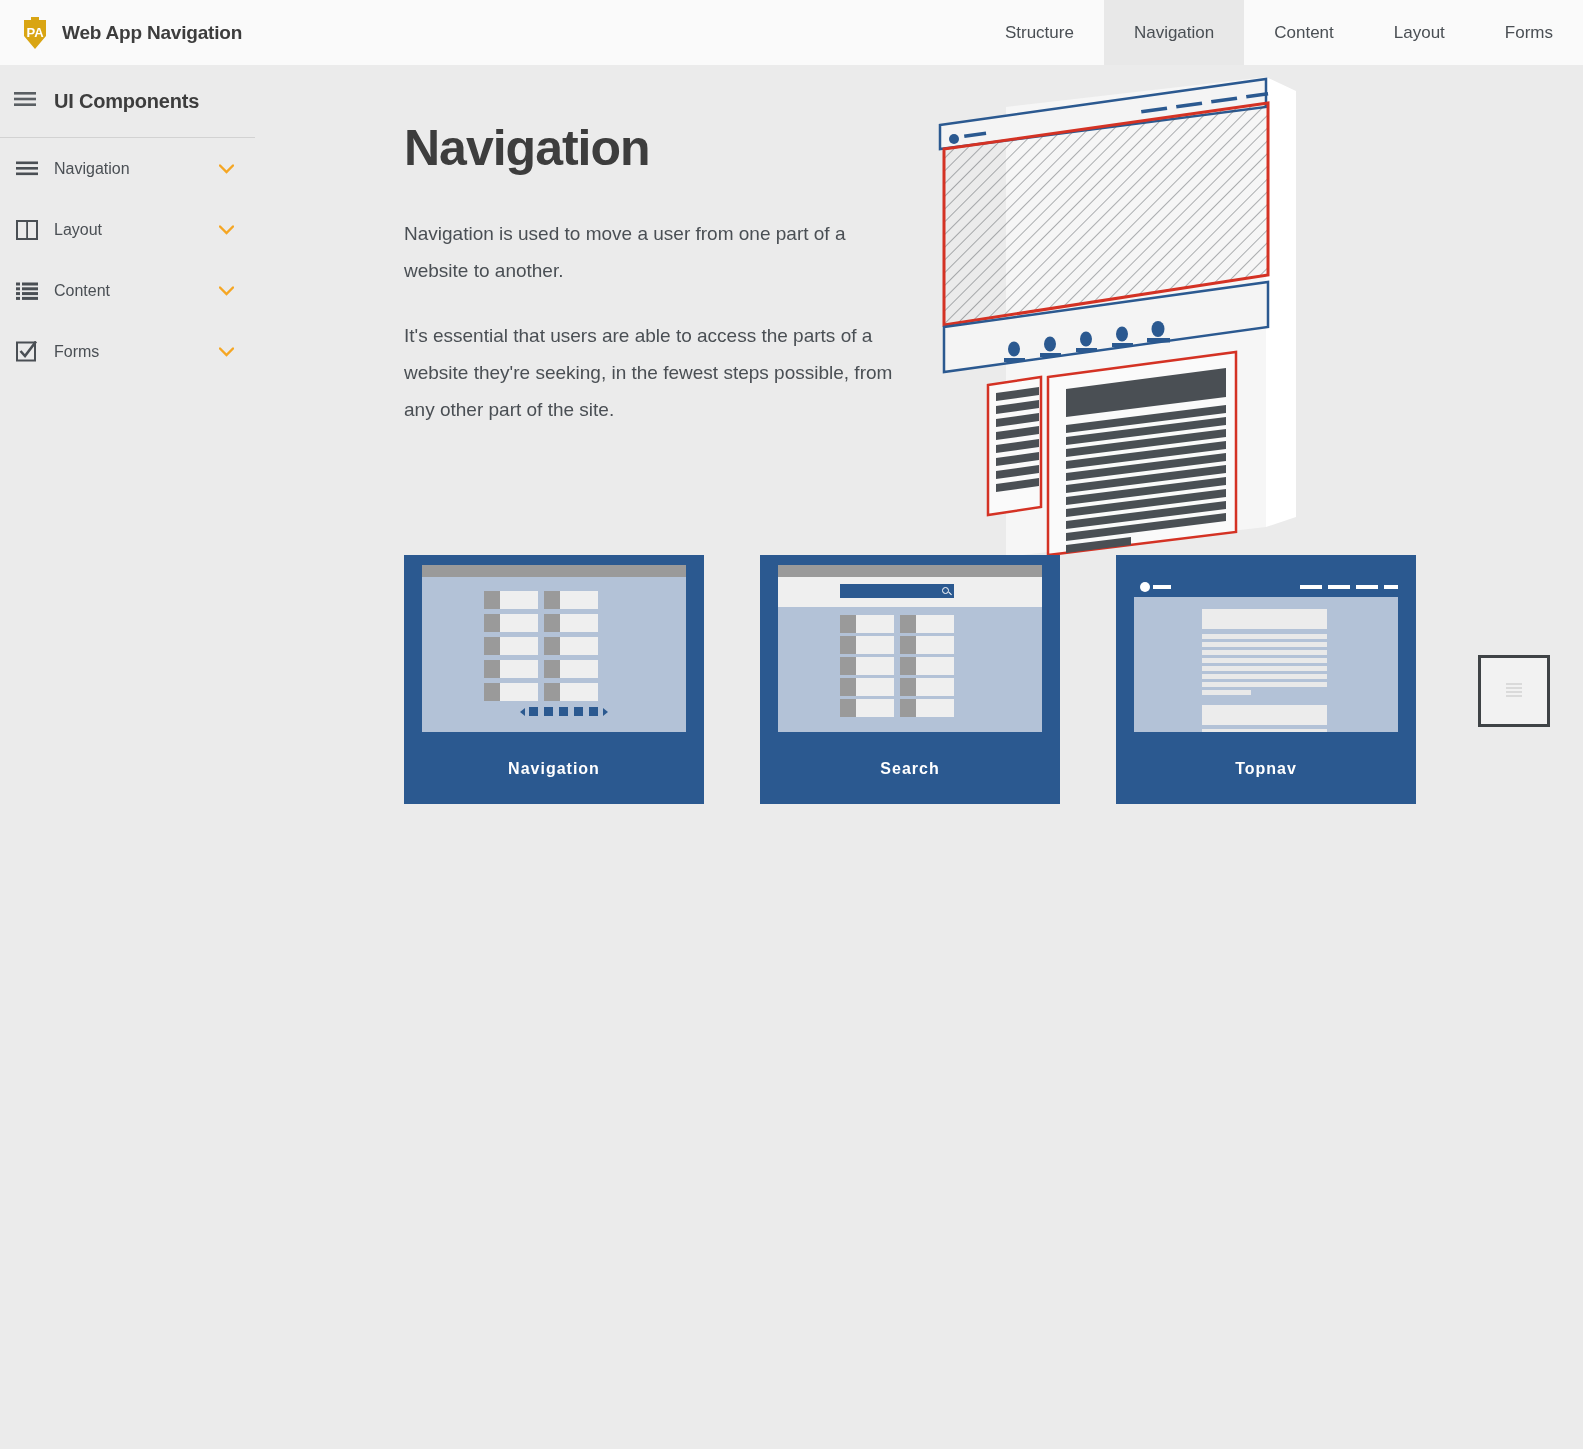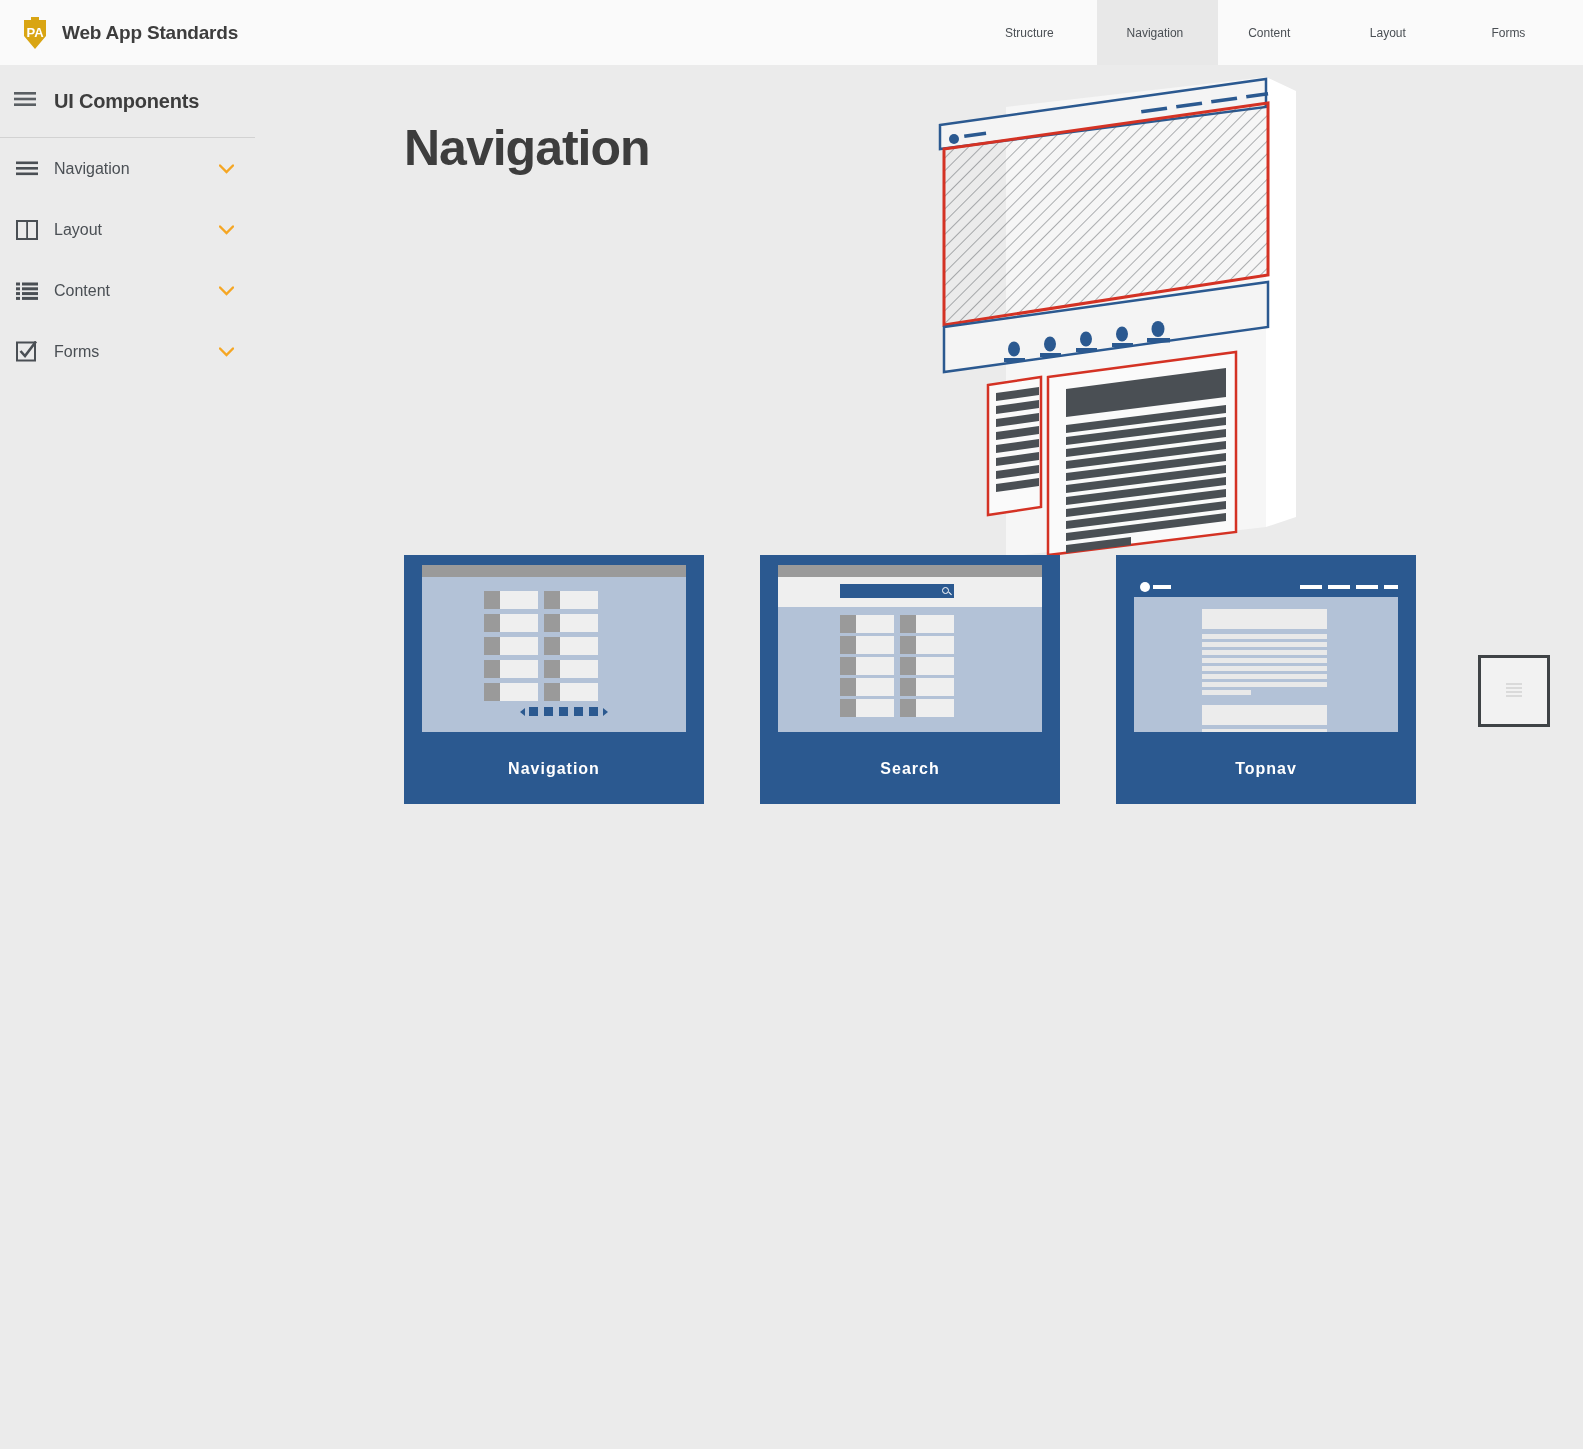--- a/index.html
+++ b/index.html
@@ -38,21 +38,21 @@
     white-space: nowrap;
   }
   .topnav {
     display: flex; align-items: stretch;
     height: 65px; flex: 1 1 auto;
     background: #fafafa;
   }
   .topnav-item {
     display: flex; align-items: center; justify-content: flex-start;
     height: 65px;
-    font-size: 12px; color: #4a4f54;
+    font-size: 17px; color: #4a4f54;
     padding: 0 30px;
     flex: 1 1 0;
     white-space: nowrap;
     cursor: pointer;
   }
   .topnav-item.active { background: #e8e8e8; }
 
   
   .sidebar {
     position: absolute; top: 65px; left: 0;
@@ -176,21 +176,21 @@
 <body>
 
 <div class="header">
   <div class="brand">
     <span class="keystone">
       <svg width="34" height="34" viewBox="0 0 34 34">
         <path d="M6 4 H13 V1 H21 V4 H28 V20 L17 33 L6 20 Z" fill="#d9a513"></path>
         <text x="17" y="21" font-family="Liberation Sans, sans-serif" font-size="13" font-weight="bold" fill="#ffffff" text-anchor="middle">PA</text>
       </svg>
     </span>
-    <span class="brand-title">Web App Standards</span>
+    <span class="brand-title">Web App Navigation</span>
   </div>
   <div class="topnav">
     <div class="topnav-item">
         <span>Structure</span>
       </div>
     <div class="topnav-item active">
         <span>Navigation</span>
       </div>
     <div class="topnav-item">
         <span>Content</span>
@@ -282,20 +282,24 @@
           <path d="M1 1.5 L7.5 8 L14 1.5" stroke="#f5a623" stroke-width="2.4" fill="none" stroke-linecap="round"></path>
         </svg>
     </span>
   </div>
 </div>
 
 <div class="main">
 
   <div class="page-title">Navigation</div>
 
+  <div class="intro">
+    <p>Navigation is used to move a user from one part of a website to another.</p>
+    <p>It's essential that users are able to access the parts of a website they're seeking, in the fewest steps possible, from any other part of the site.</p>
+  </div>
 
   <div class="hero">
     <svg width="400" height="480" viewBox="0 0 400 480">
       <defs>
         <pattern id="hatch" patternUnits="userSpaceOnUse" width="9" height="9" patternTransform="rotate(45)">
           <line x1="0" y1="0" x2="0" y2="9" stroke="#4a4f54" stroke-width="1.6"></line>
         </pattern>
       </defs>
 
       <polygon points="70,30 330,0 330,450 70,480" fill="#f6f6f6"></polygon>

